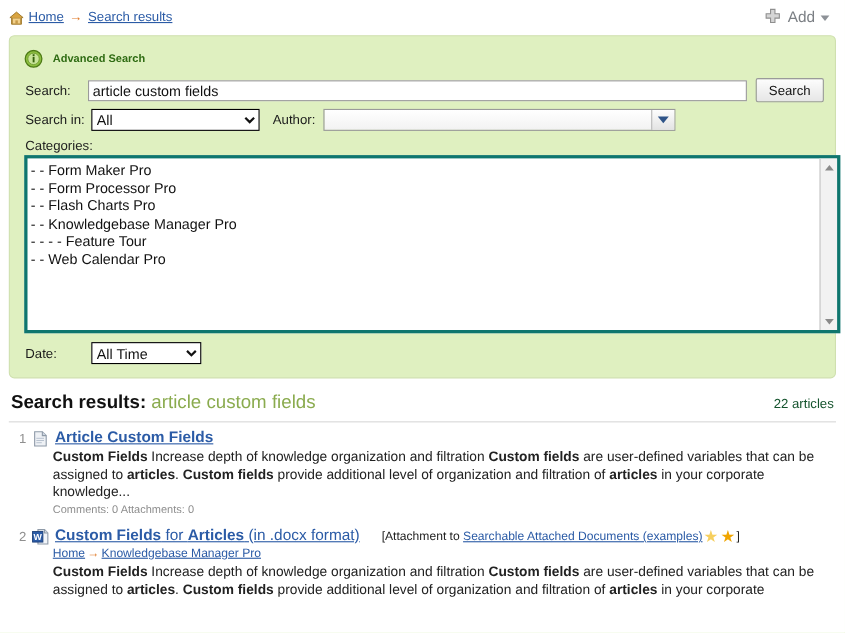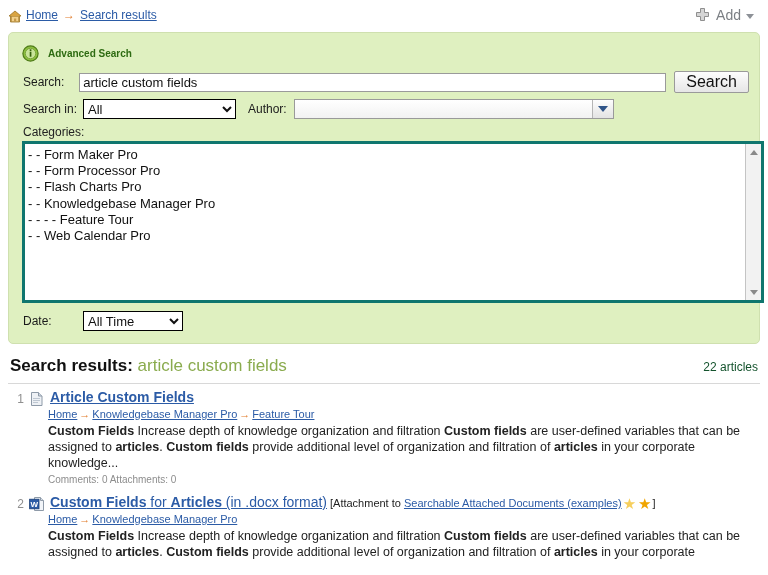--- a/index.html
+++ b/index.html
@@ -110,21 +110,21 @@
     border: 1px solid #9a9a9a;
     background: #fff;
     height: 19px;
     padding: 0 3px;
     box-sizing: border-box;
   }
   #search-input { width: 626px; }
 
   .btn-search {
     font-family: "Liberation Sans", sans-serif;
-    font-size: 16px;
+    font-size: 12px;
     color: #111;
     background: linear-gradient(#fdfdfd, #e6e6e6);
     border: 1px solid #9a9a9a;
     border-radius: 2px;
     height: 22px;
     padding: 0 11px;
     margin-left: 8px;
     cursor: pointer;
   }
 
@@ -277,21 +277,21 @@
     font-size: 14px;
     font-weight: bold;
     color: #2b5ba6;
     text-decoration: underline;
     cursor: pointer;
   }
   .res-title .normal { font-weight: normal; }
   .res-attach {
     font-size: 11px;
     color: #222;
-    margin-left: 3px;
+    margin-left: 20px;
   }
   .res-attach a {
     color: #2b5ba6;
     text-decoration: underline;
     cursor: pointer;
   }
   .star {
     display: inline-block;
     font-size: 15px;
     line-height: 11px;
@@ -439,23 +439,20 @@
           <rect x="4" y="7" width="7" height="0.9" fill="#b8c2cf"></rect>
           <rect x="4" y="9" width="7" height="0.9" fill="#b8c2cf"></rect>
           <rect x="4" y="11" width="5" height="0.9" fill="#b8c2cf"></rect>
         </svg>
       </span>
       <div class="res-title-line">
         <span class="res-title">Article Custom Fields</span>
       </div>
     </div>
     <div class="res-body">
-      <div class="res-crumb">
-        <a>Home</a><span class="arrow">→</span><a>Knowledgebase Manager Pro</a><span class="arrow">→</span><a>Feature Tour</a>
-      </div>
       <div class="res-snippet"><b>Custom Fields</b><span> Increase depth of knowledge organization and filtration </span><b>Custom fields</b><span> are user-defined variables that can be assigned to </span><b>articles</b><span>. </span><b>Custom fields</b><span> provide additional level of organization and filtration of </span><b>articles</b><span> in your corporate knowledge...</span></div>
       <div class="res-meta">Comments: 0  Attachments: 0</div>
     </div>
   </div>
 
   <div class="result">
     <div class="res-head">
       <span class="res-num">2</span>
       <span class="res-icon">
         <svg width="16" height="16" viewBox="0 0 16 16">

